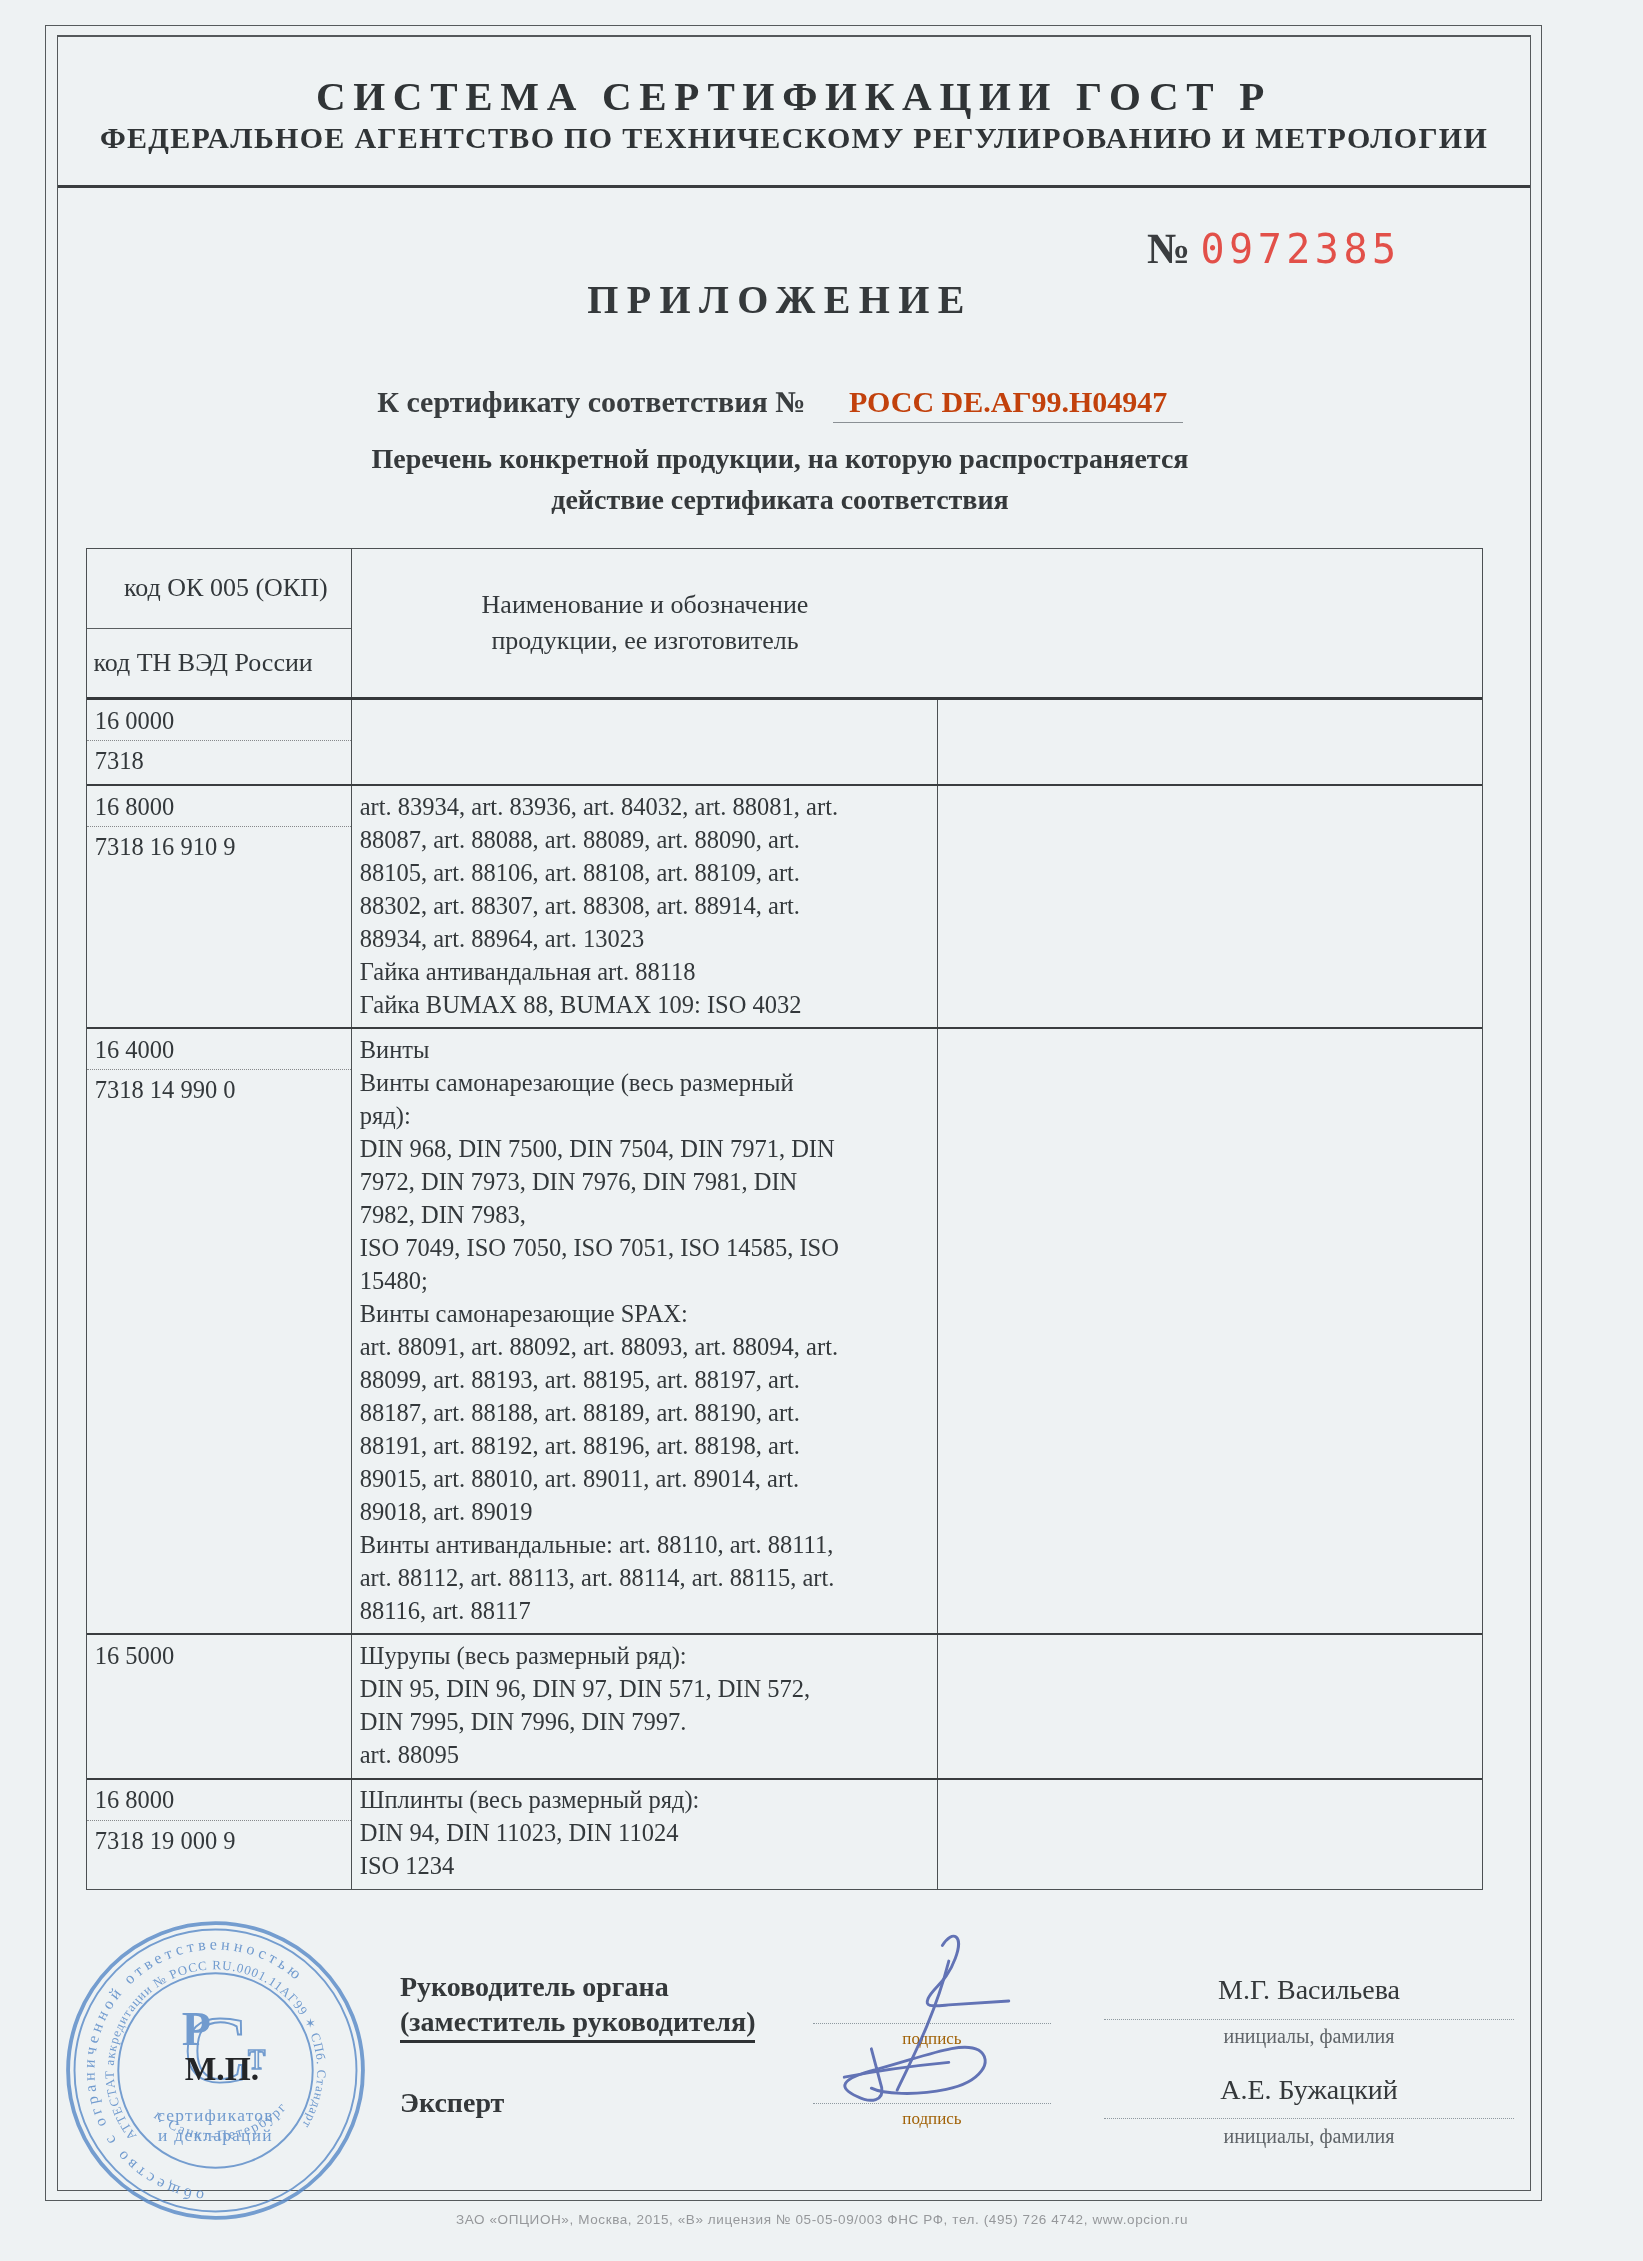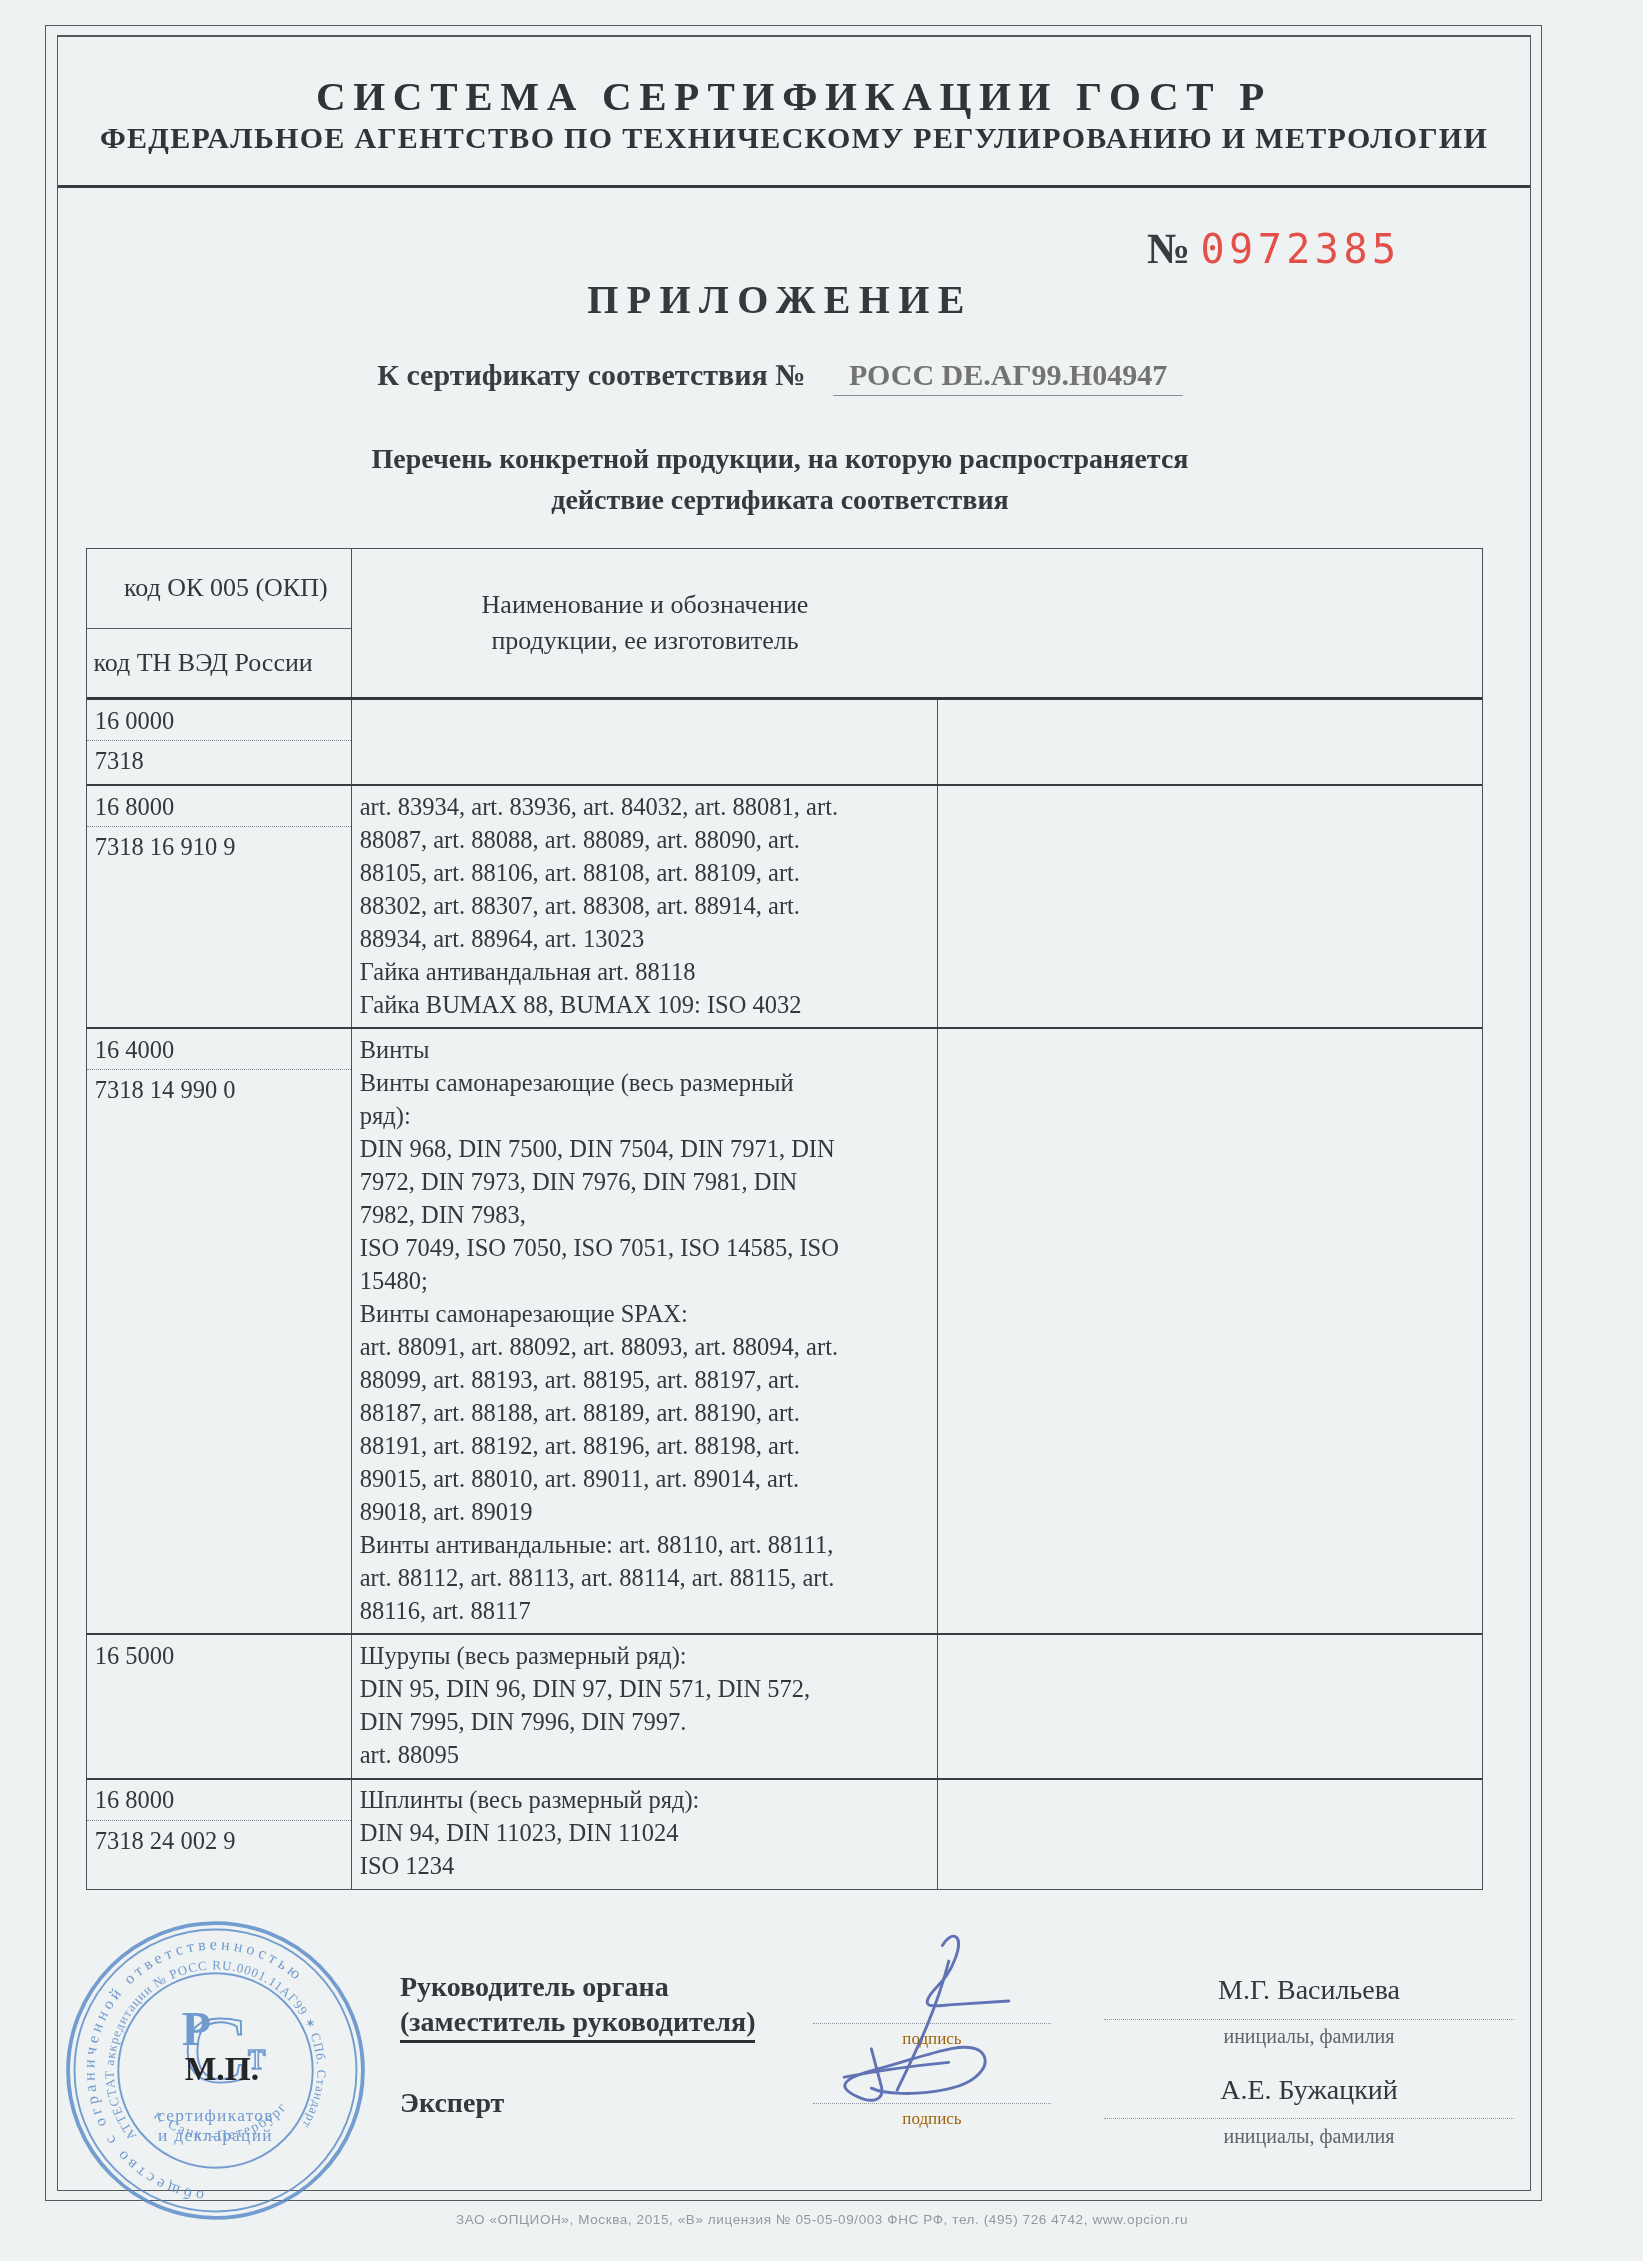--- a/index.html
+++ b/index.html
@@ -31,22 +31,22 @@
   .serial { left:1147px; top:224px; width:290px; display:flex; align-items:baseline; gap:10.3px; }
   .serial-sign { font-size:43px; font-weight:bold; color:#3a3d3f; }
   .serial-digits { font-family:"DejaVu Sans Mono", monospace; font-size:40px; color:#e25049; letter-spacing:4.5px; }
 
   .doc-title { left:0; top:276px; width:1644px; text-align:center; transform:translateX(-42px);
     font-size:40px; font-weight:bold; letter-spacing:8.4px; color:#35393b; }
 
   .cert-line { left:0; top:358px; width:1644px; display:flex; justify-content:center; align-items:baseline;
     gap:28px; transform:translateX(-42px); }
   .cert-line-label { font-size:30px; font-weight:bold; color:#393d3f; }
-  .cert-line-value { font-size:30px; font-weight:bold; color:#737373; border-bottom:1.9px solid #8a9094;
-    padding:0 15.5px 2.6px 15.5px; }
+  .cert-line-value { font-size:30px; font-weight:bold; color:#c2410c; border-bottom:1.9px solid #8a9094;
+    padding:0 15.5px 2.6px 15.5px;margin-top:27px; }
 
   .list-title { left:0; top:438px; width:1644px; transform:translateX(-42px); text-align:center;
     font-size:28px; font-weight:bold; line-height:41px; color:#35393b; white-space:pre-line; }
 
   
   .table { left:86px; top:548px; width:1397px; border:1.3px solid #4c5052; background:transparent; }
   .thead { display:flex; height:151px; border-bottom:3.2px solid #35383a; }
   .cell { border-right:1.3px solid #4c5052; }
   .cell:last-child { border-right:none; }
   .col-codes { width:19%; }
@@ -197,21 +197,21 @@
 DIN 7995, DIN 7996, DIN 7997.
 art. 88095</div>
     </div>
     <div class="cell col-docs td"></div>
   </div>
 
   <div class="trow">
     <div class="cell col-codes td">
       <div class="code-top">16 8000</div>
       <div class="code-sep"></div>
-      <div class="code-bottom">7318 24 002 9</div>
+      <div class="code-bottom">7318 19 000 9</div>
     </div>
     <div class="cell col-names td">
       <div class="lines">Шплинты (весь размерный ряд):
 DIN 94, DIN 11023, DIN 11024
 ISO 1234</div>
     </div>
     <div class="cell col-docs td"></div>
   </div>
 </div>
 </div>

